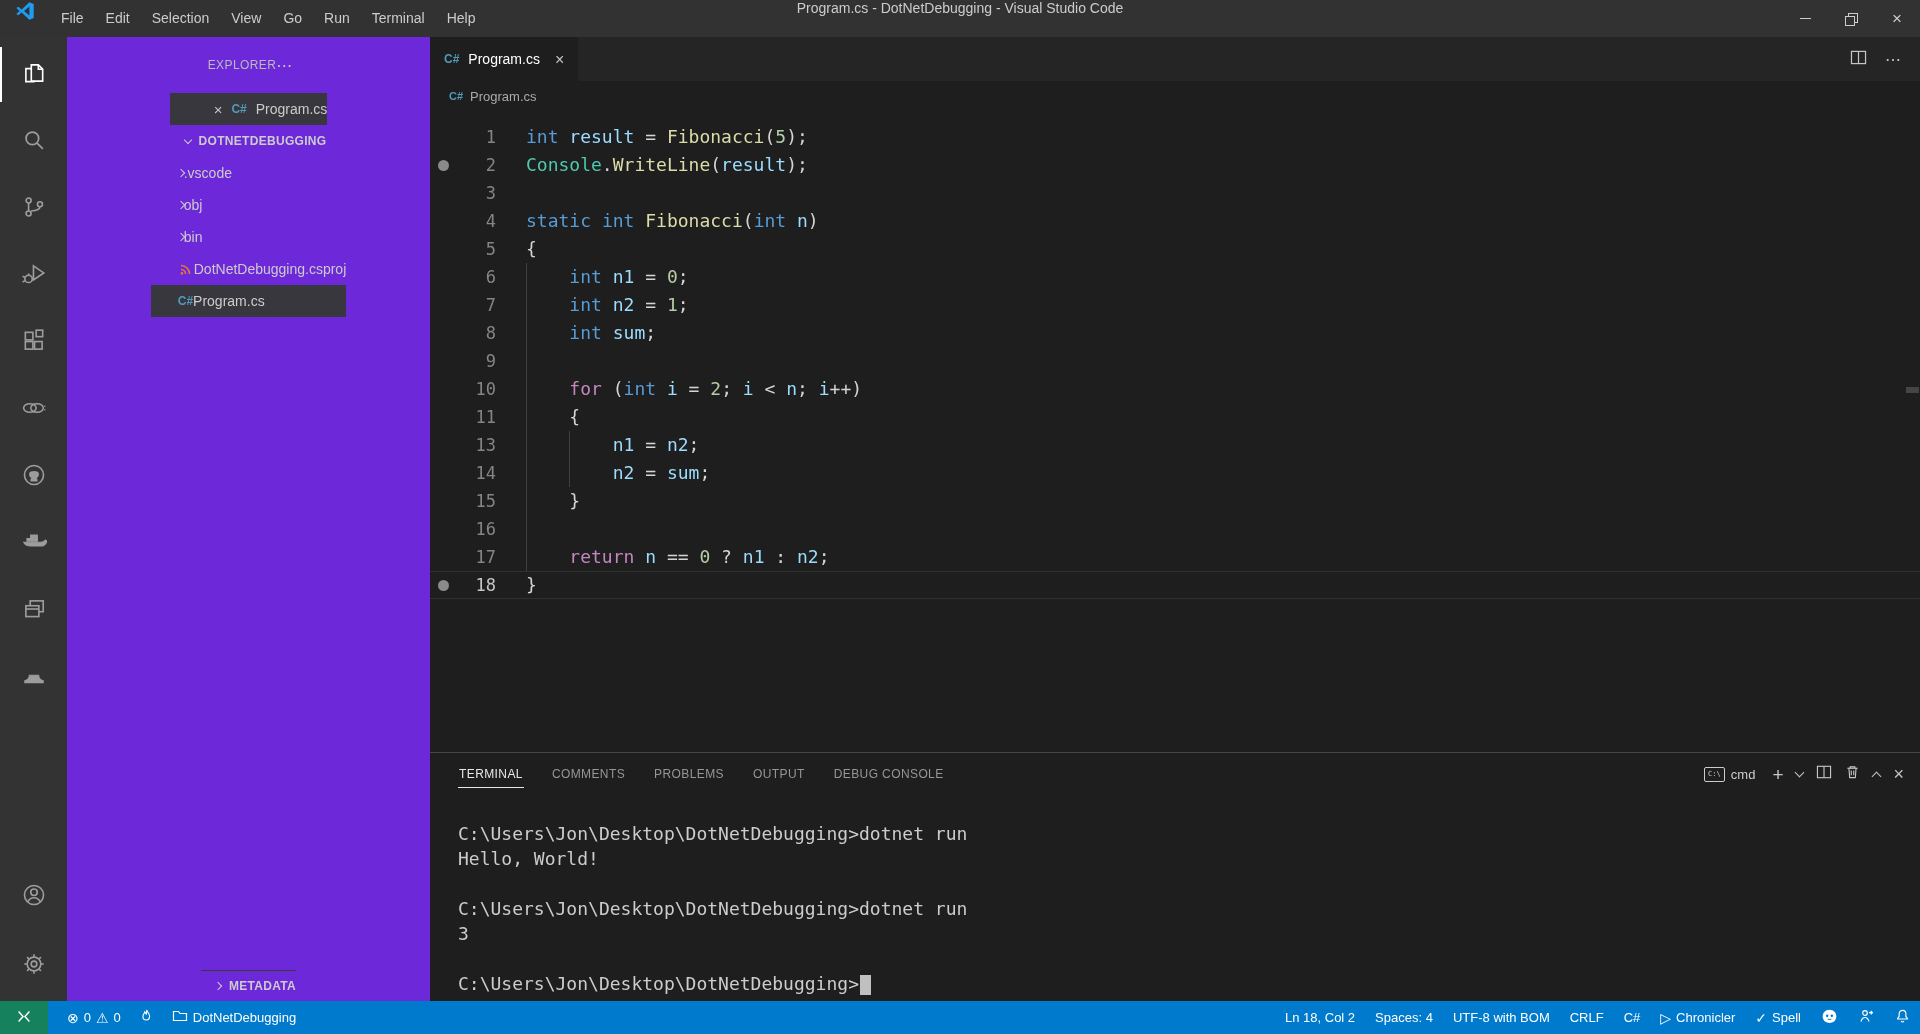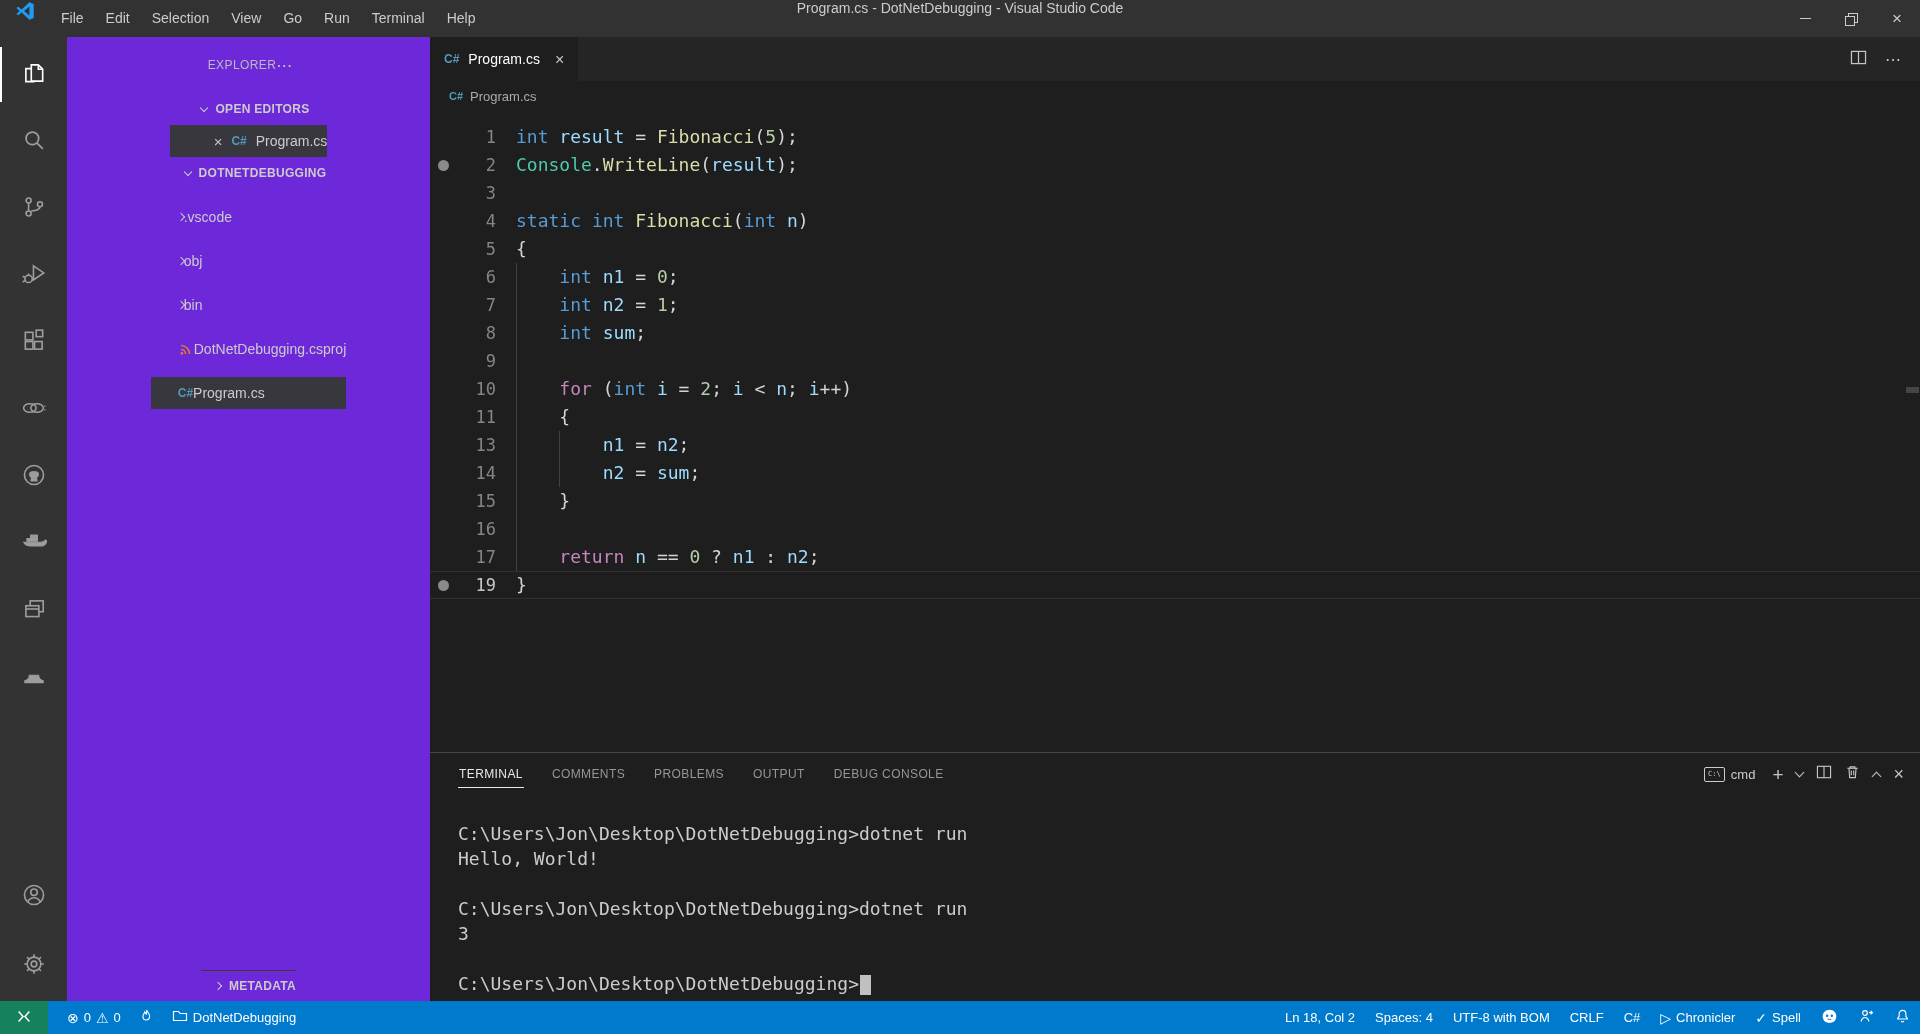--- a/index.html
+++ b/index.html
@@ -37,21 +37,21 @@
   .sidebar { width:363px; background:#6d28d9; color:#CCCCCC; display:flex; flex-direction:column; font-size:14px; overflow:hidden;align-items:center; }
   .sidebar-header { height:56px; display:flex; align-items:center; justify-content:space-between; padding:0 16px 0 20px; font-size:12px; color:#BBBBBB; letter-spacing:.4px; }
   .more-dots { font-size:16px; color:#C5C5C5; letter-spacing:1px; }
   .section-header { height:32px; display:flex; align-items:center; gap:8px; padding-left:14px; font-weight:bold; font-size:12px; color:#CCCCCC; letter-spacing:.3px; }
   .chev { width:6px; height:6px; border-right:1.4px solid #CCCCCC; border-bottom:1.4px solid #CCCCCC; display:inline-block; flex:none; }
   .chev.right { transform:rotate(-45deg); }
   .chev.down  { transform:rotate(45deg); margin-top:-3px; }
   .open-editor-row { height:32px; display:flex; align-items:center; gap:9px; padding-left:44px; background:#37373D; }
   .close-x { color:#C5C5C5; font-size:15px; line-height:15px; }
   .cs-icon { color:#519ABA; font-weight:bold; font-size:12px; flex:none; }
-  .tree-row { height:32px; display:flex; align-items:center; padding-left:27px;margin-top:12px; }
+  .tree-row { height:32px; display:flex; align-items:center; padding-left:27px; }
   .tree-row.selected { background:#37373D; }
   .tree-label { white-space:nowrap; }
   .bottom-sections { margin-top:auto; }
   .bottom-sections .section-header { border-top:1px solid #3A3A3A; height:31px; }
 
   
   .editor-col { flex:1; min-width:0; display:flex; flex-direction:column; background:#1E1E1E; }
   .tabbar { height:44px; background:#252526; display:flex; justify-content:space-between; align-items:stretch; }
   .tab { display:flex; align-items:center; gap:9px; padding:0 14px; background:#1E1E1E; color:#FFFFFF; font-size:14px; }
   .tab .close-x { font-size:16px; margin-left:6px; }
@@ -59,21 +59,21 @@
   .breadcrumb { height:30px; display:flex; align-items:center; gap:7px; padding-left:19px; color:#A9A9A9; font-size:13px; }
   .breadcrumb .cs-icon { font-size:11px; }
 
   .code-area { flex:1; position:relative; padding-top:12px; font-family:"DejaVu Sans Mono", monospace; font-size:18px; overflow:hidden; }
   .code-line { display:flex; height:28px; line-height:28px; }
   .code-line.active { box-shadow: inset 0 1px 0 #303031, inset 0 -1px 0 #303031; }
   .bp-gutter { width:26px; display:flex; align-items:center; justify-content:center; flex:none; }
   .bp-dot { width:11px; height:11px; border-radius:50%; background:#8A8A8A; }
   .line-num { width:40px; text-align:right; color:#858585; font-size:17px; flex:none; }
   .code-line.active .line-num { color:#C6C6C6; }
-  .line-text { margin-left:20px; position:relative; white-space:pre; flex:1; color:#D4D4D4; }
+  .line-text { margin-left:30px; position:relative; white-space:pre; flex:1; color:#D4D4D4; }
   .guide { position:absolute; top:0; bottom:0; width:1px; background:#404040; }
   .tok-kw  { color:#569CD6; } .tok-ctrl{ color:#C586C0; } .tok-fn { color:#DCDCAA; }
   .tok-cls { color:#4EC9B0; } .tok-var { color:#9CDCFE; } .tok-num{ color:#B5CEA8; }
   .tok-pun { color:#D4D4D4; }
   .scroll-deco { position:absolute; right:1px; top:276px; width:13px; height:6px; background:#454545; }
 
   
   .panel { height:249px; border-top:1px solid #474747; display:flex; flex-direction:column; }
   .panel-header { height:42px; display:flex; align-items:center; justify-content:space-between; padding:0 16px 0 28px; }
   .panel-tabs { display:flex; gap:27px; }
@@ -225,24 +225,20 @@
       </svg></span>
     </div>
   </div>
 
   <div class="sidebar">
     <div class="sidebar-header">
       <span>EXPLORER</span>
       <span class="more-dots">⋯</span>
     </div>
 
-    <div class="section-header">
-      <span class="chev down"></span>
-      <span>OPEN EDITORS</span>
-    </div>
     <div class="open-editor-row">
       <span class="close-x">×</span>
       <span class="cs-icon">C#</span>
       <span>Program.cs</span>
     </div>
 
     <div class="section-header">
       <span class="chev down"></span>
       <span>DOTNETDEBUGGING</span>
     </div>
@@ -387,21 +383,21 @@
           </div>
           <div class="code-line">
             <span class="bp-gutter"></span>
             <span class="line-num">17</span>
             <span class="line-text"><i class="guide" style="left: 0ch;"></i><span class="tok-pun">    </span><span class="tok-ctrl">return</span><span class="tok-pun"> </span><span class="tok-var">n</span><span class="tok-pun"> == </span><span class="tok-num">0</span><span class="tok-pun"> ? </span><span class="tok-var">n1</span><span class="tok-pun"> : </span><span class="tok-var">n2</span><span class="tok-pun">;</span></span>
           </div>
           <div class="code-line active">
             <span class="bp-gutter">
               <span class="bp-dot"></span>
             </span>
-            <span class="line-num">19</span>
+            <span class="line-num">18</span>
             <span class="line-text"><span class="tok-pun">}</span></span>
           </div>
         </div>
       <div class="scroll-deco"></div>
     </div>
 
     <div class="panel">
       <div class="panel-header">
         <div class="panel-tabs" id="panel-tabs">
             <span class="panel-tab active">TERMINAL</span>

